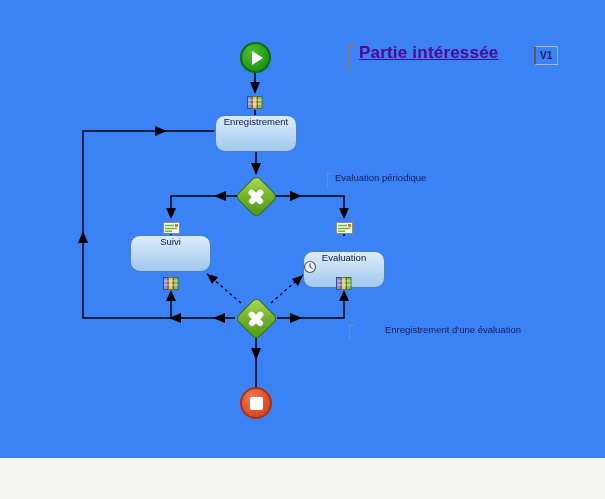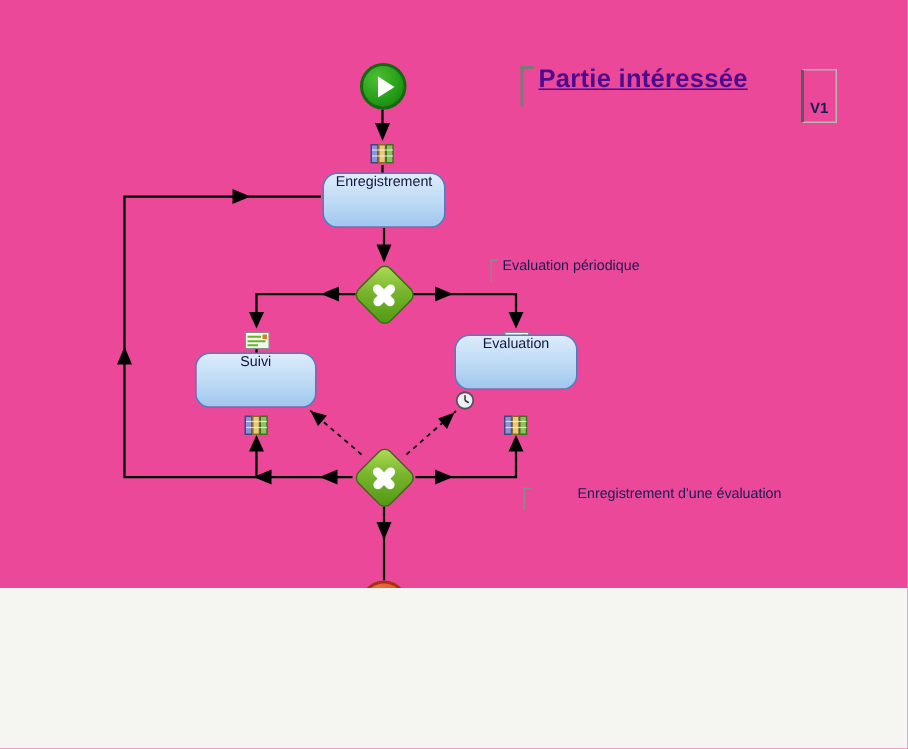--- a/index.html
+++ b/index.html
@@ -3,22 +3,22 @@
 <meta charset="utf-8">
 <style>
   html,body{margin:0;padding:0;}
   body{
     background:#f5f5f2;
     font-family:"Liberation Sans", sans-serif;
     -webkit-font-smoothing:antialiased;
   }
   .canvas{
     position:relative;
-    width:605px;height:392px;
-    background:#ec4899;
+    width:605px;height:458px;
+    background:#3b82f6;
     overflow:hidden;
     text-decoration:underline;
   }
   .edges{position:absolute;left:0;top:0;}
 
   
   .title-wrap{
     position:absolute;left:347px;top:42px;
     display:flex;align-items:flex-start;
   }
@@ -31,21 +31,21 @@
   .page-title{
     font-size:17px;font-weight:bold;
     color:#4d0a8f;
     text-decoration:underline;
     letter-spacing:0.2px;
     margin:0;line-height:22px;
   }
   .version-box{
     position:absolute;left:534px;top:46px;
     min-width:14px;height:15px;
-    padding:18px 3px 1px 4px;
+    padding:1px 3px 1px 4px;
     border:1px solid #b5b5b5;
     border-left:2px solid #5a5a5a;
     font-size:10px;font-weight:bold;color:#1a1a52;
     line-height:15px;
   }
 
   
   .event{position:absolute;border-radius:50%;box-sizing:border-box;}
   .start-event{
     left:240px;top:42px;width:31px;height:31px;
@@ -71,21 +71,21 @@
   .task{
     position:absolute;box-sizing:border-box;
     background:linear-gradient(#dcecfc 0%, #bcd9f4 55%, #a0c7ee 100%);
     border:1.5px solid #4a7fc0;
     border-radius:10px;
     display:flex;align-items:flex-start;justify-content:center;
     font-size:9.5px;color:#14143c;
   }
   .task-enregistrement{left:215px;top:115px;width:82px;height:37px;}
   .task-suivi{left:130px;top:235px;width:81px;height:37px;}
-  .task-evaluation{left:303px;top:223px;width:82px;height:37px;}
+  .task-evaluation{left:303px;top:251px;width:82px;height:37px;}
 
   
   .gateway{position:absolute;width:44px;height:44px;}
   .gateway .diamond{
     position:absolute;left:6.5px;top:6.5px;
     width:31px;height:31px;box-sizing:border-box;
     transform:rotate(45deg);
     background:linear-gradient(135deg,#b4dd5b 0%,#77b52c 45%,#4f9714 100%);
     border:1.5px solid #35700c;
     border-radius:6px;

